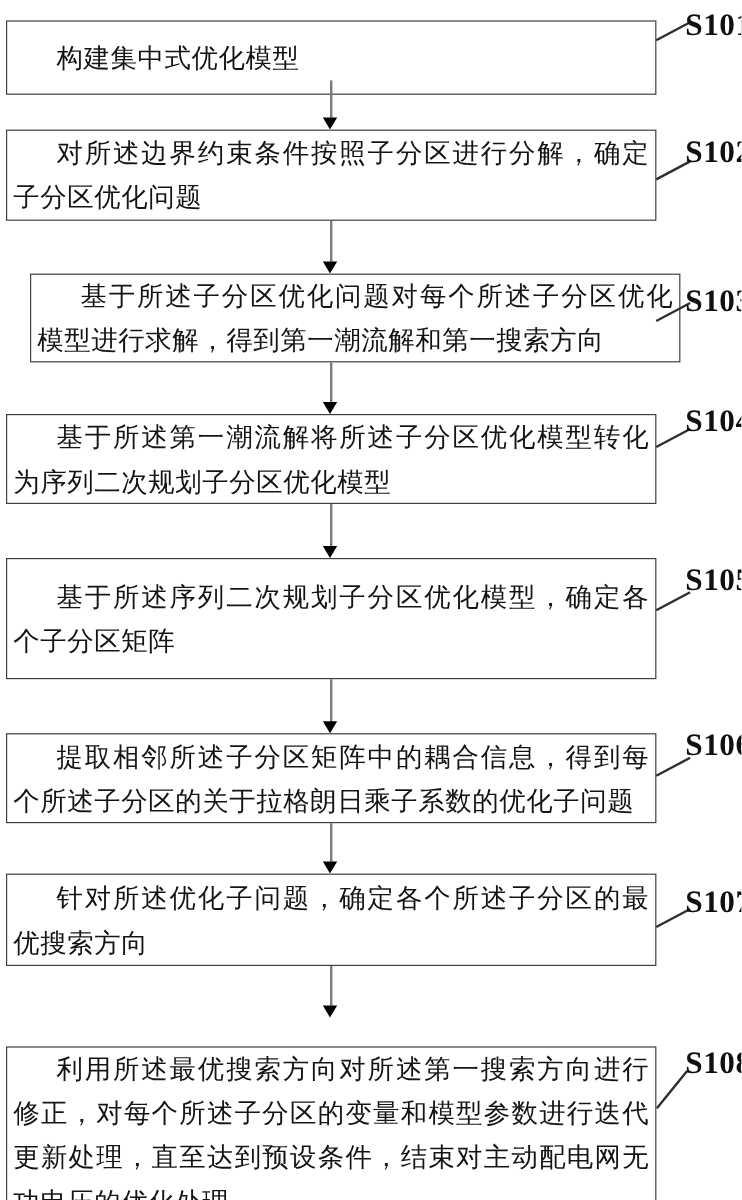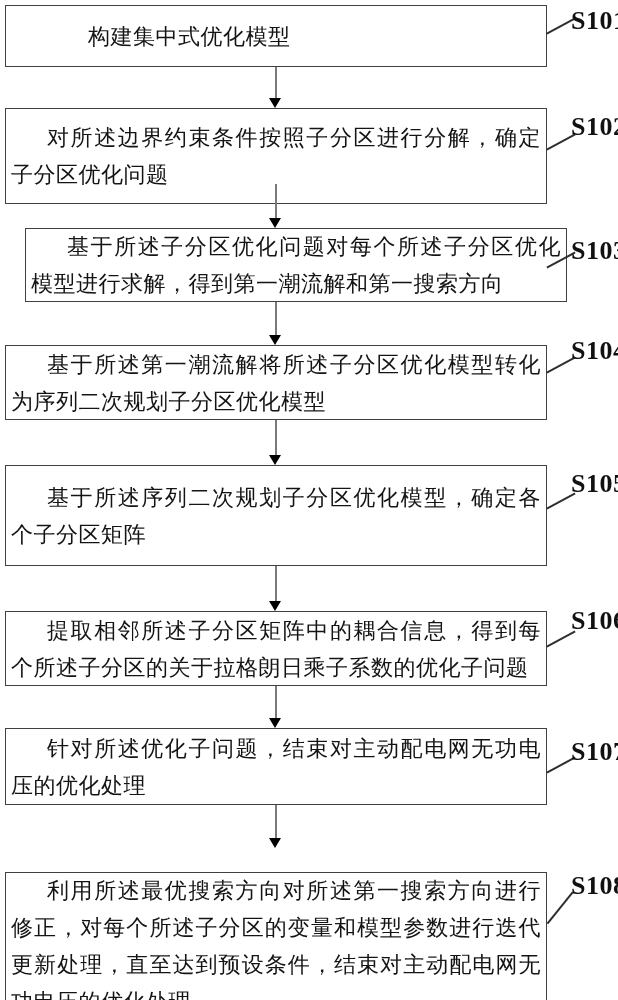--- a/index.html
+++ b/index.html
@@ -81,32 +81,32 @@
     border-left: 6.5px solid transparent;
     border-right: 6.5px solid transparent;
     border-top: 10px solid #000000;
   }
 </style>
 </head>
 <body>
 
 <div id="canvas">
 
-  <div class="step-box" style="top:5px; height:62px;padding-left:41px;">
+  <div class="step-box" style="top:17px; height:62px;">
     <p>构建集中式优化模型</p>
   </div>
   <div class="leader" style="top:25px;"></div>
   <div class="step-label" style="top:6px;">S101</div>
 
   <div class="connector" style="top:67px; height:41px;">
     <div class="line"></div>
     <div class="arrowhead"></div>
   </div>
 
-  <div class="step-box" style="top:108px; height:96px;font-family:Liberation Serif, serif;">
+  <div class="step-box" style="top:108px; height:76px;font-family:Liberation Serif, serif;">
     <p>对所述边界约束条件按照子分区进行分解，确定子分区优化问题</p>
   </div>
   <div class="leader" style="top:141px;"></div>
   <div class="step-label" style="top:112px;">S102</div>
 
   <div class="connector" style="top:184px; height:44px;">
     <div class="line"></div>
     <div class="arrowhead"></div>
   </div>
 
@@ -148,21 +148,21 @@
   </div>
   <div class="leader" style="top:638px;"></div>
   <div class="step-label" style="top:606px;">S106</div>
 
   <div class="connector" style="top:686px; height:42px;">
     <div class="line"></div>
     <div class="arrowhead"></div>
   </div>
 
   <div class="step-box" style="top:728px; height:77px;">
-    <p>针对所述优化子问题，结束对主动配电网无功电压的优化处理</p>
+    <p>针对所述优化子问题，确定各个所述子分区的最优搜索方向</p>
   </div>
   <div class="leader" style="top:764px;"></div>
   <div class="step-label" style="top:737px;">S107</div>
 
   <div class="connector" style="top:805px; height:43px;">
     <div class="line"></div>
     <div class="arrowhead"></div>
   </div>
 
   <div class="step-box" style="top:848px; height:147px;margin-top:24px;">

